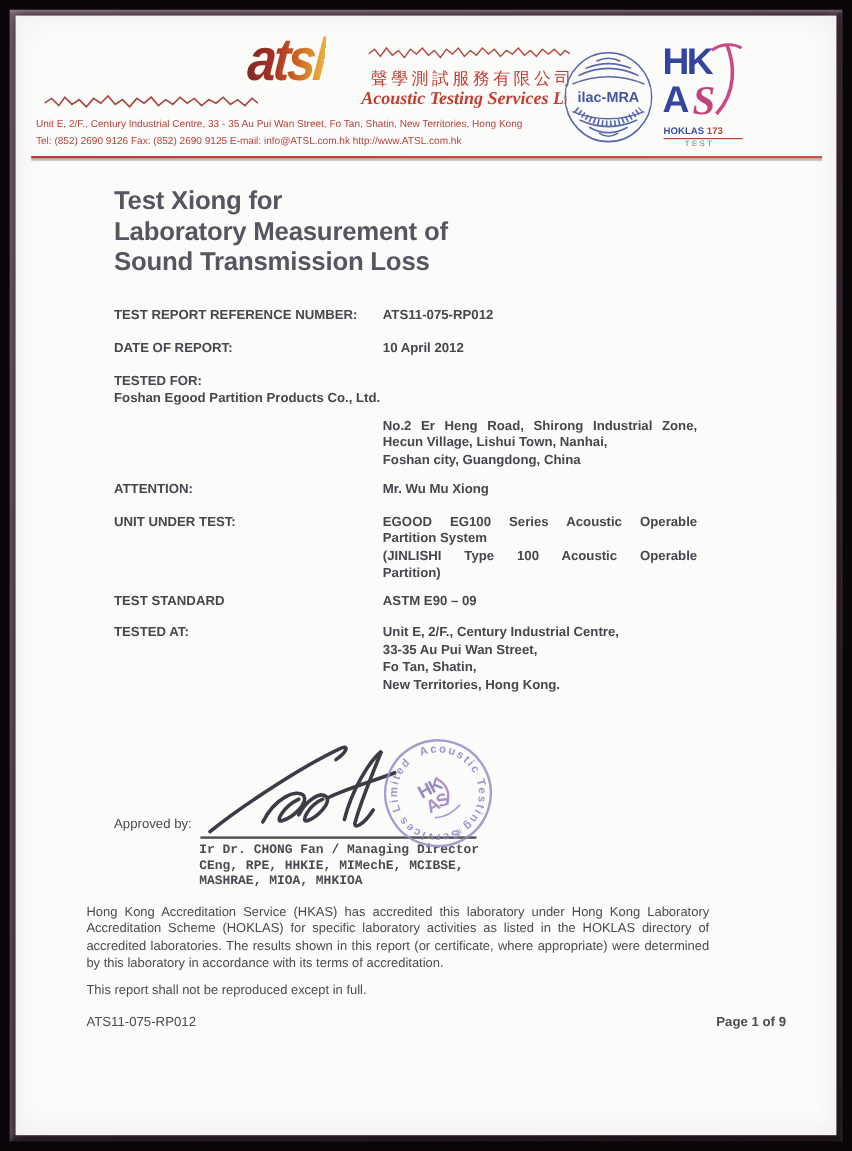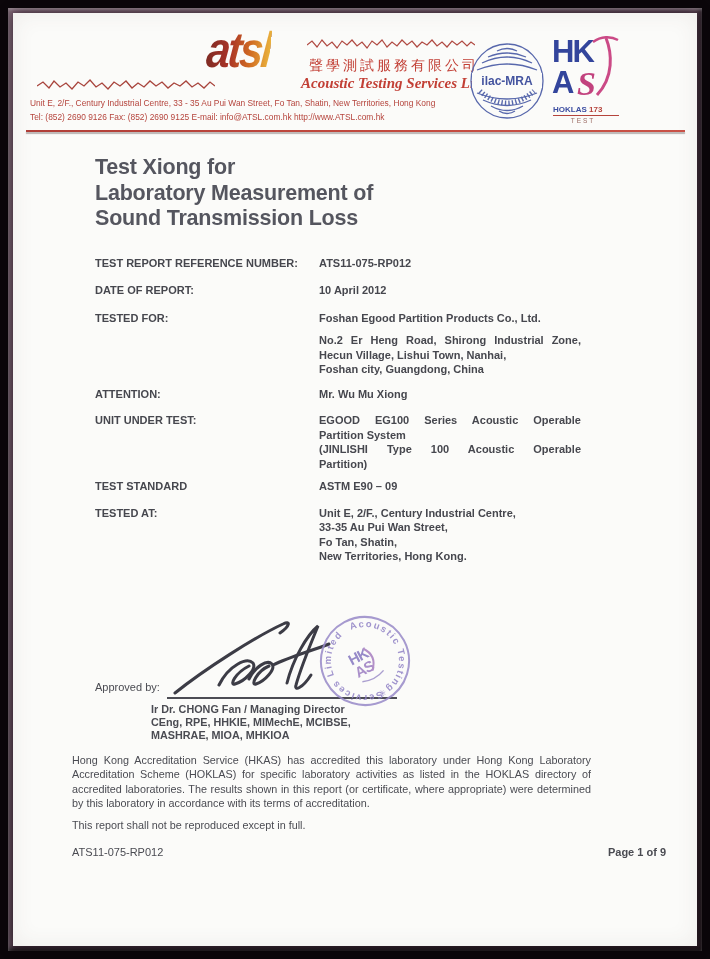--- a/index.html
+++ b/index.html
@@ -45,36 +45,36 @@
 
   
   .main{position:absolute;left:82px;top:142px;width:486px;color:#46474e;}
   .doc-title{font-size:21.5px;font-weight:bold;line-height:25.5px;color:#55565f;
     letter-spacing:-.2px;margin-bottom:24px;}
   .frow{display:flex;align-items:flex-start;font-size:11px;font-weight:bold;line-height:14.5px;}
   .frow .lbl{width:224px;flex:none;}
   .frow .val{flex:1;}
   .stretch{text-align:justify;text-align-last:justify;}
   .mb13{margin-bottom:13px;} .mb12{margin-bottom:12px;} .mb10{margin-bottom:10px;}
-  .mb8{margin-bottom:8px;} .mb26{margin-bottom:8px;}
+  .mb8{margin-bottom:8px;flex-direction:column;} .mb26{margin-bottom:8px;}
 
   
   .approved-label{position:absolute;left:82px;top:668px;font-size:11px;color:#4a4b52;}
   .sig-svg{position:absolute;left:150px;top:598px;}
   .sig-line{position:absolute;left:154px;top:684px;width:230px;border-top:2px solid #4c4c54;}
-  .sig-names{position:absolute;left:138px;top:690px;font-size:10.8px;font-weight:bold;
-    color:#4a4b52;line-height:13px;}
+  .sig-names{position:absolute;left:153px;top:690px;font-size:10.8px;font-weight:bold;
+    color:#4a4b52;line-height:13px;font-family:Liberation Mono, monospace;}
   .stamp{position:absolute;left:304px;top:600px;opacity:.85;}
 
   
   .accred{position:absolute;left:59px;top:740px;width:519px;font-size:10.8px;line-height:14.4px;
     color:#4a4b52;text-align:justify;}
   .repro-note{position:absolute;left:59px;top:806px;font-size:10.8px;color:#4a4b52;}
   .doc-number{position:absolute;left:59px;top:833px;font-size:11px;color:#4a4b52;}
-  .page-label{position:absolute;right:31px;top:833px;font-size:11px;font-weight:bold;color:#4a4b52;}
+  .page-label{position:absolute;right:42px;top:833px;font-size:11px;font-weight:bold;color:#4a4b52;}
 </style>
 </head>
 <body>
 
 <div id="photo">
   <div class="frame-bevel"></div>
   <div class="frame-inner"></div>
   <div class="paper">
 
     <svg class="wave-left" width="178" height="16" viewBox="0 0 178 16">

